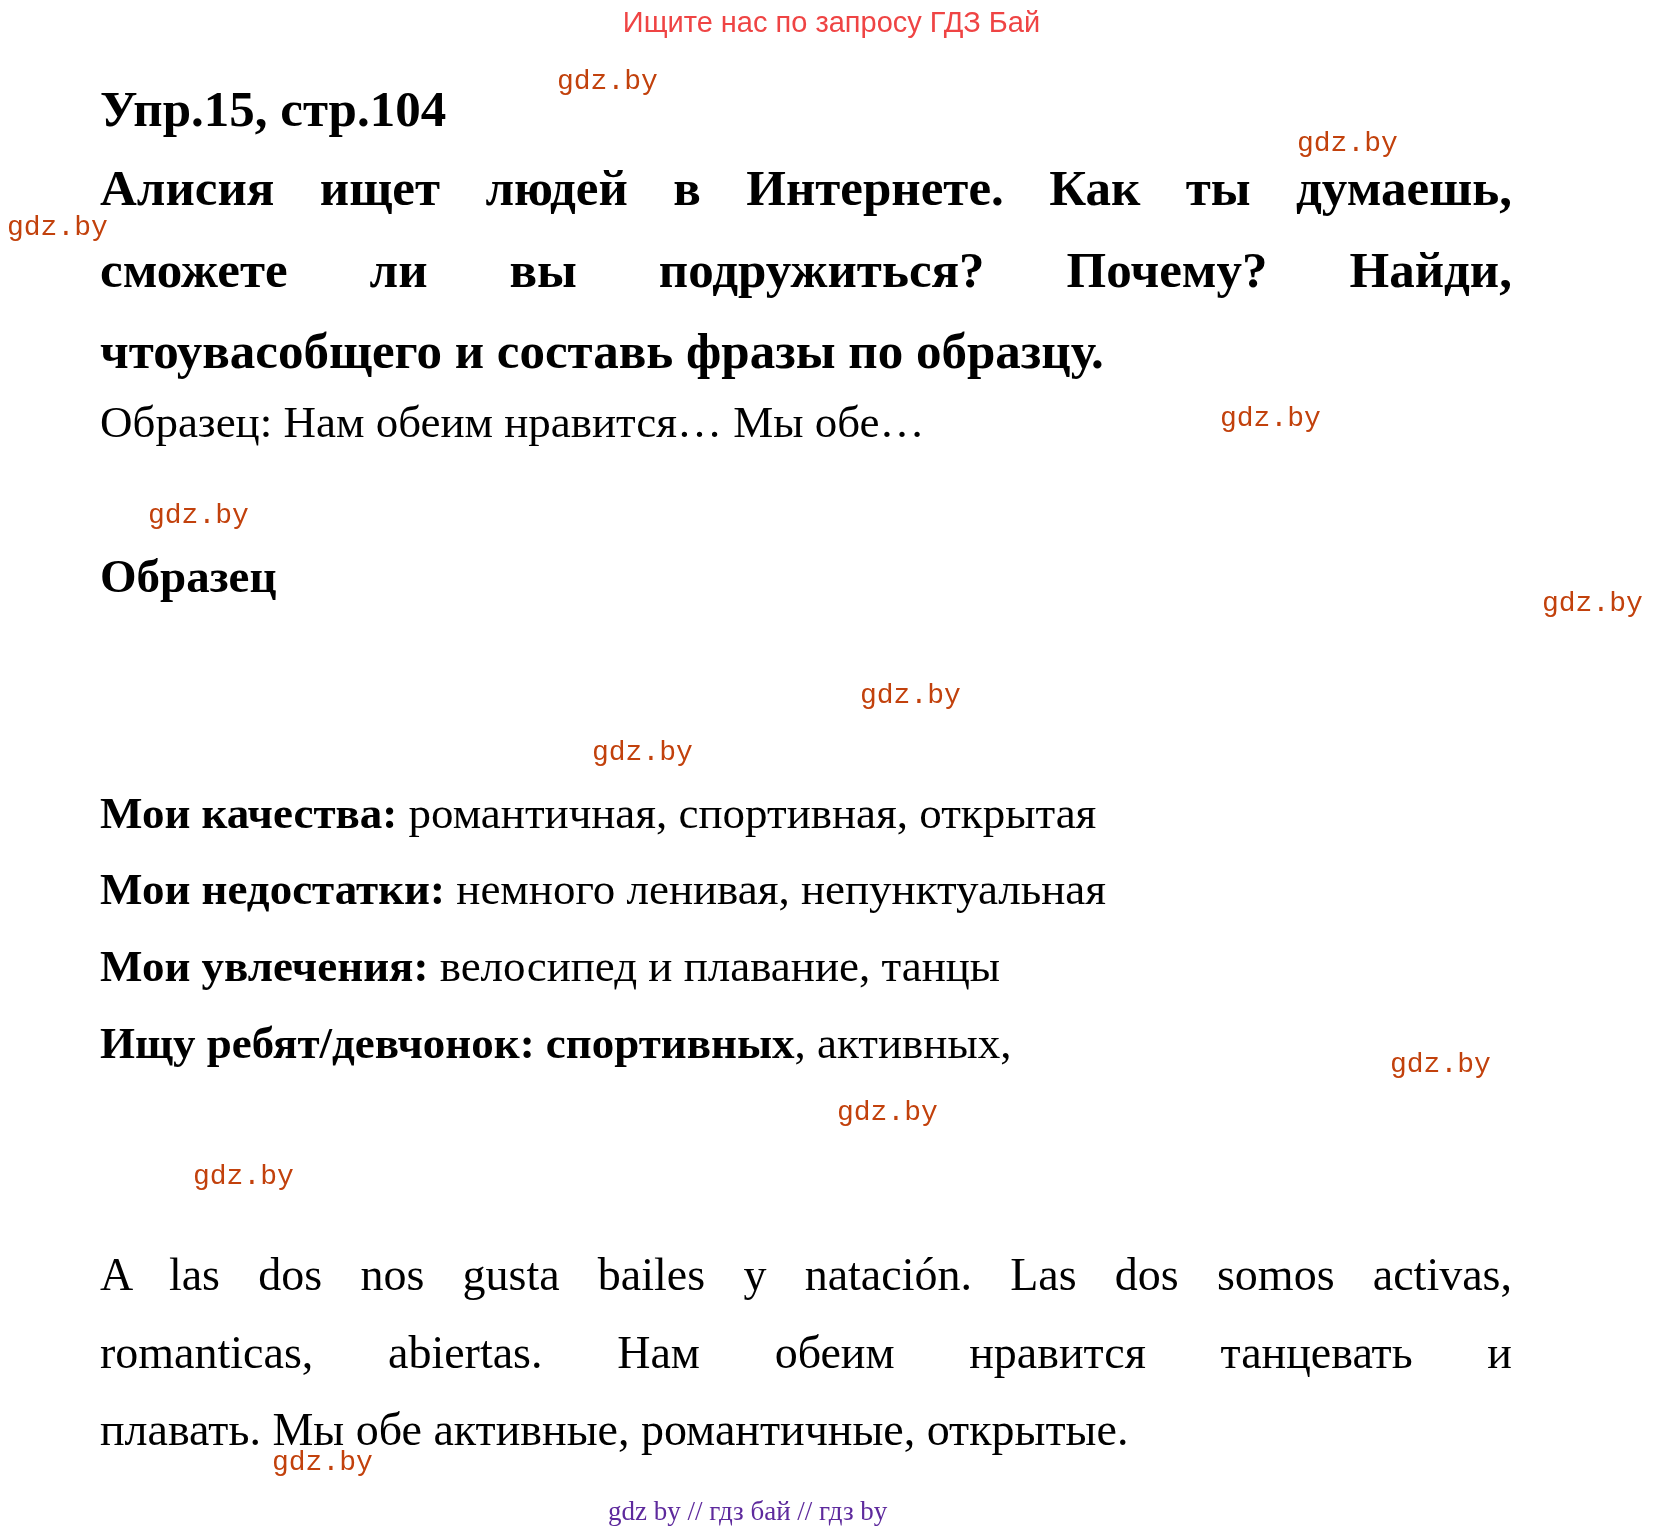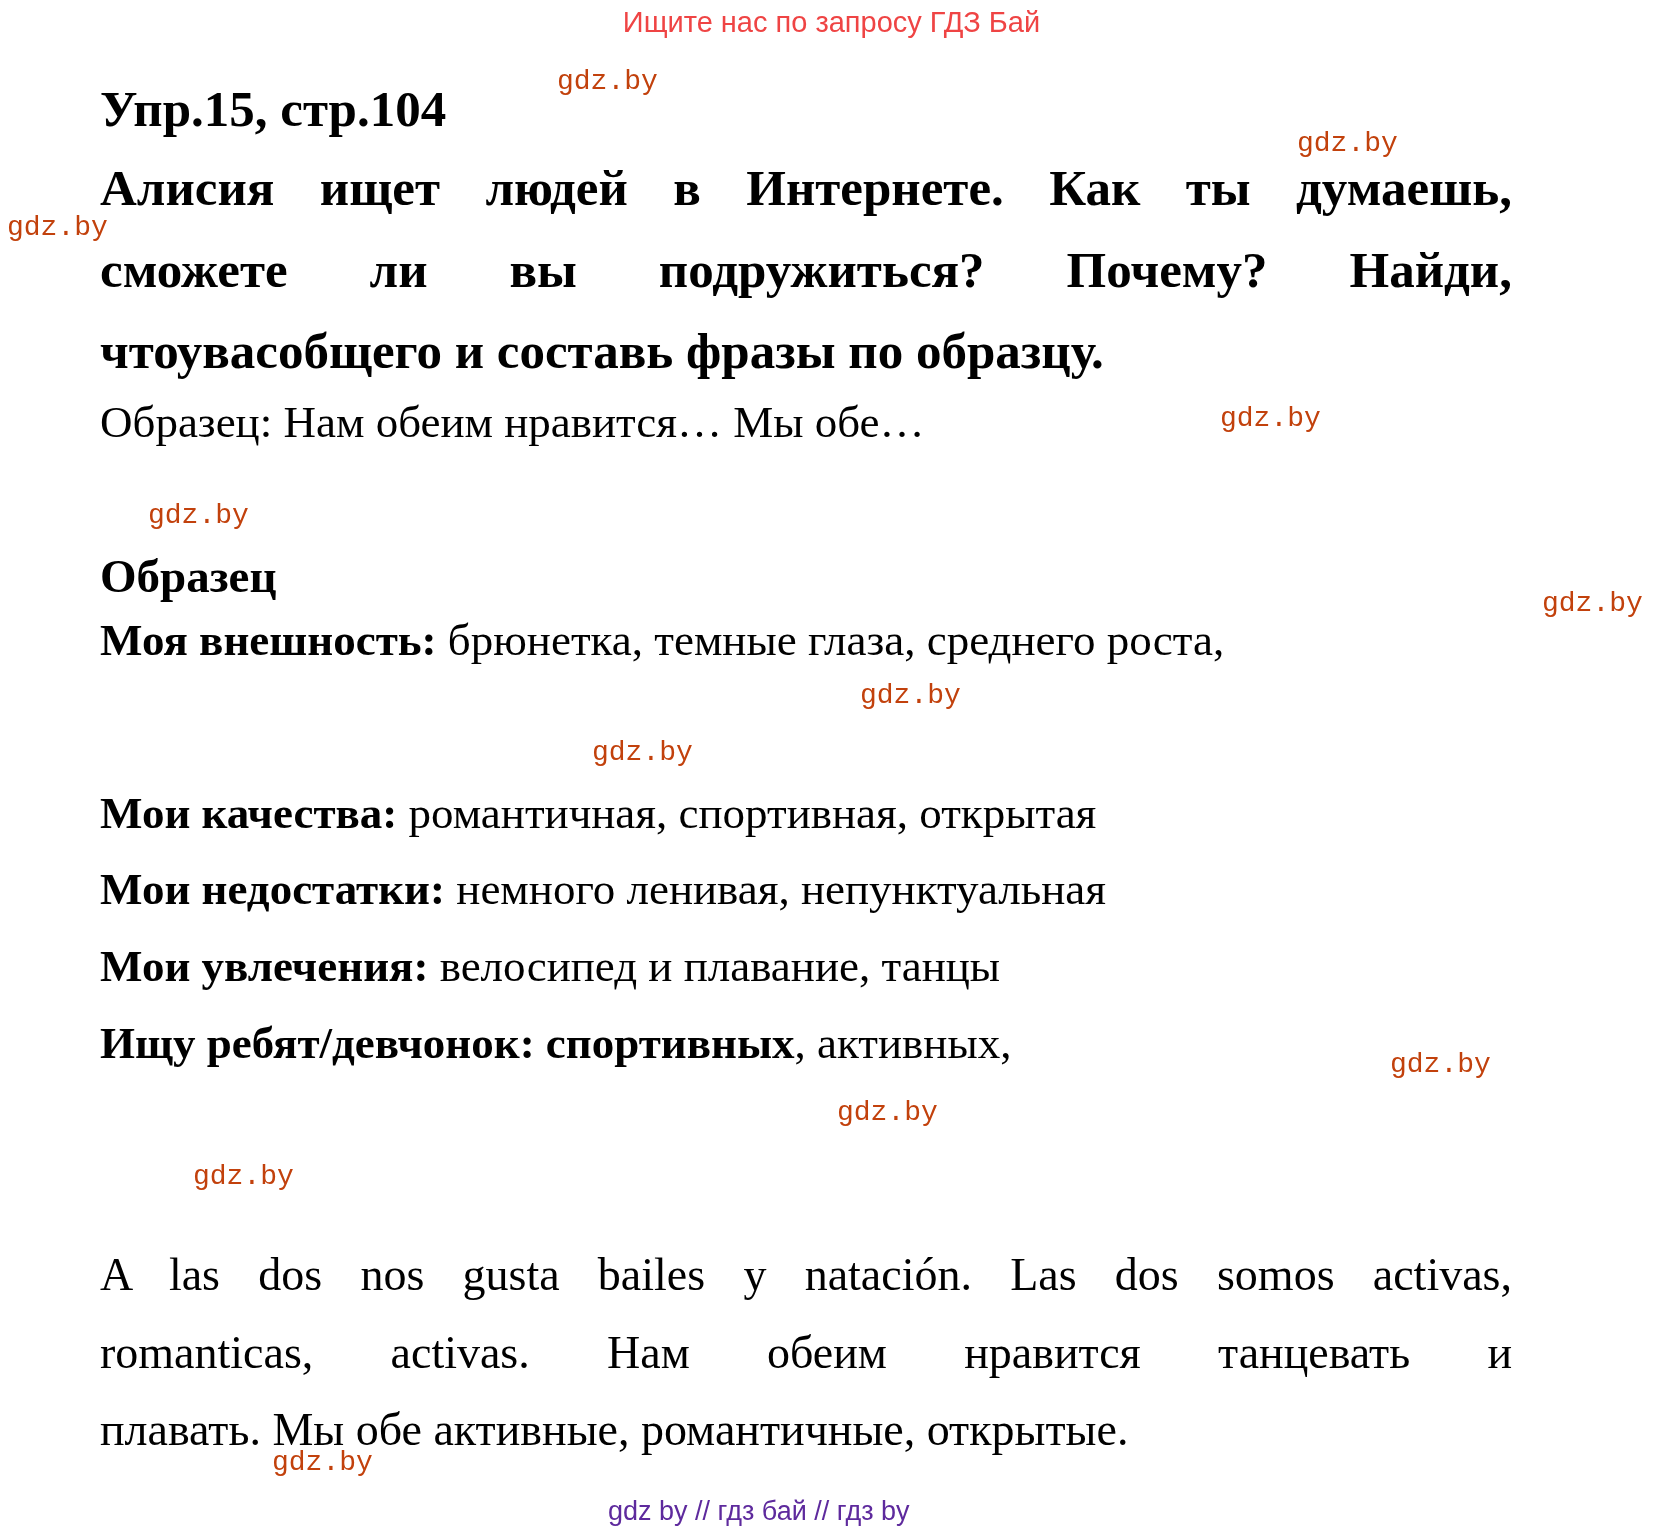--- a/index.html
+++ b/index.html
@@ -57,53 +57,52 @@
   .ans-3 { top: 1402px; font-size: 46px; }
 
   .watermark {
     position: absolute;
     font-family: Liberation Mono, monospace;
     font-size: 28px; color: #c2410c; white-space: nowrap;
   }
 
   .footer {
     top: 1496px; left: 608px;
-    font-family: Liberation Sans, sans-serif;
+    font-family: Liberation Serif, serif;
     font-size: 27px; color: #5e2a9d; white-space: nowrap;
   }
 </style>
 </head>
 <body>
 
 <div id="page">
 
   <div class="abs banner">Ищите нас по запросу ГДЗ Бай</div>
 
   <div class="abs title">Упр.15, стр.104</div>
 
   <div class="abs para-line bold justify-full task-1">Алисия ищет людей в Интернете. Как ты думаешь,</div>
   <div class="abs para-line bold justify-full task-2">сможете ли вы подружиться? Почему? Найди,</div>
   <div class="abs para-line bold task-3">чтоувасобщего и составь фразы по образцу.</div>
 
   <div class="abs para-line example">Образец: Нам обеим нравится… Мы обе…</div>
 
   <div class="abs section-name">Образец</div>
 
-  <div class="abs profile-line p-row1"><span class="bold">Моя внешность:</span> <span>брюнетка, темные глаза, среднего роста,</span></div>
 
   <div class="abs profile-line p-row2"><span class="bold">Мои качества:</span> <span>романтичная, спортивная, открытая</span></div>
 
   <div class="abs profile-line p-row3"><span class="bold">Мои недостатки:</span> <span>немного ленивая, непунктуальная</span></div>
 
   <div class="abs profile-line p-row4"><span class="bold">Мои увлечения:</span> <span>велосипед и плавание, танцы</span></div>
 
   <div class="abs profile-line p-row5"><span class="bold">Ищу ребят/девчонок: спортивных</span><span>, активных,</span></div>
 
   <div class="abs para-line justify-full ans-1">A las dos nos gusta bailes y natación. Las dos somos activas,</div>
-  <div class="abs para-line justify-full ans-2">romanticas, activas. Нам обеим нравится танцевать и</div>
+  <div class="abs para-line justify-full ans-2">romanticas, abiertas. Нам обеим нравится танцевать и</div>
   <div class="abs para-line ans-3">плавать. Мы обе активные, романтичные, открытые.</div>
 
   <div class="watermark" style="left:557px;  top:66px;">gdz.by</div>
   <div class="watermark" style="left:1297px; top:128px;">gdz.by</div>
   <div class="watermark" style="left:7px;    top:212px;">gdz.by</div>
   <div class="watermark" style="left:1220px; top:403px;">gdz.by</div>
   <div class="watermark" style="left:148px;  top:500px;">gdz.by</div>
   <div class="watermark" style="left:1542px; top:588px;">gdz.by</div>
   <div class="watermark" style="left:860px;  top:680px;">gdz.by</div>
   <div class="watermark" style="left:592px;  top:737px;">gdz.by</div>

